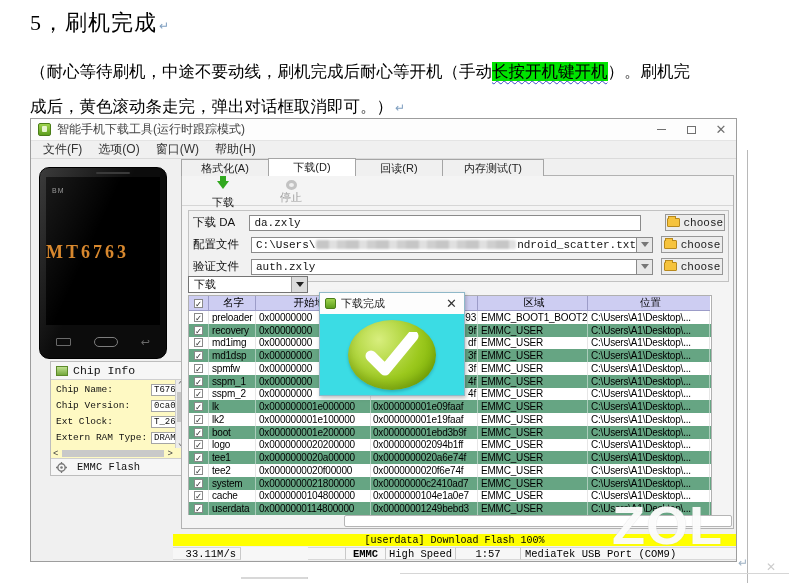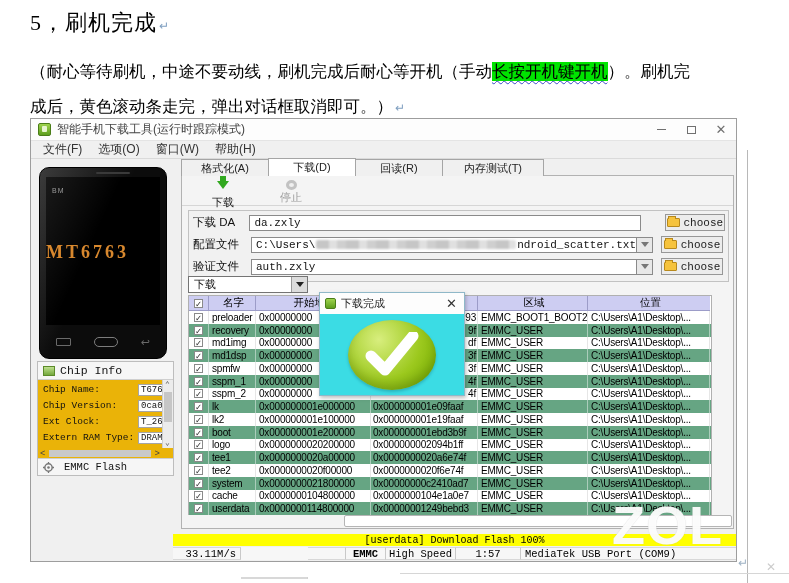--- a/index.html
+++ b/index.html
@@ -105,22 +105,22 @@
   .phone-brand { position:absolute; left:6px; top:10px; font-size:7px; color:#9a9a9a; letter-spacing:1px; }
   .phone-chip { position:absolute; left:0; right:0; top:44%; text-align:left;
     font-family:"Liberation Serif", serif; font-weight:bold; font-size:18px; letter-spacing:3px; color:#d8882e; }
   .phone-nav { position:absolute; left:0; right:0; bottom:8px; height:16px; display:flex;
     align-items:center; justify-content:space-between; padding:0 16px; }
   .nav-menu { width:15px; height:8px; border:1px solid #6a6a6a; border-radius:1px; }
   .nav-home { width:24px; height:10px; border:1px solid #7d7d7d; border-radius:5px; }
   .nav-back { color:#6a6a6a; font-size:11px; line-height:10px; }
   .earpiece { position:absolute; top:4px; left:56px; width:34px; height:2px; background:#3a3a3a; border-radius:2px; }
 
-  .chip-panel { position:absolute; left:6px; top:242px; width:137px; height:115px;
-    border:1px solid #bdbdbd; background:#eab308; font-family:"Liberation Mono", monospace; }
+  .chip-panel { position:absolute; left:19px; top:242px; width:137px; height:115px;
+    border:1px solid #bdbdbd; background:#fef9c3; font-family:"Liberation Mono", monospace; }
   .chip-head { height:18px; display:flex; align-items:center; gap:5px; padding-left:5px;
     border-bottom:1px solid #cfcfcf; background:#f6f6f6; font-size:11.5px; color:#111; }
   .chip-head-ico { width:12px; height:10px; background:linear-gradient(#bfe08f,#74a83c); border:1px solid #5c8a2a; }
   .chip-body { position:absolute; left:0; top:18px; right:0; height:68px; }
   .chip-row { position:absolute; left:5px; height:15px; display:flex; align-items:center; font-size:9.5px; color:#111; }
   .chip-val { position:absolute; left:95px; width:33px; height:12px; background:#fff; border:1px solid #a5a5a5;
     font-size:9px; display:flex; align-items:center; padding-left:2px; color:#111; }
   .vscroll { position:absolute; right:0; top:18px; width:11px; height:68px; background:#ececec; border-left:1px solid #cfcfcf; }
   .vchev { position:absolute; left:2px; font-size:8px; color:#555; line-height:8px; }
   .vthumb { position:absolute; left:1px; top:12px; width:8px; height:30px; background:#c6c6c6; }

